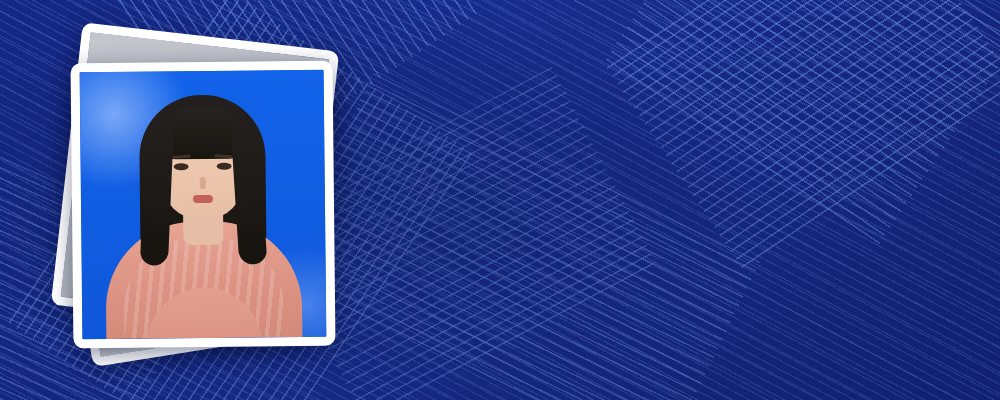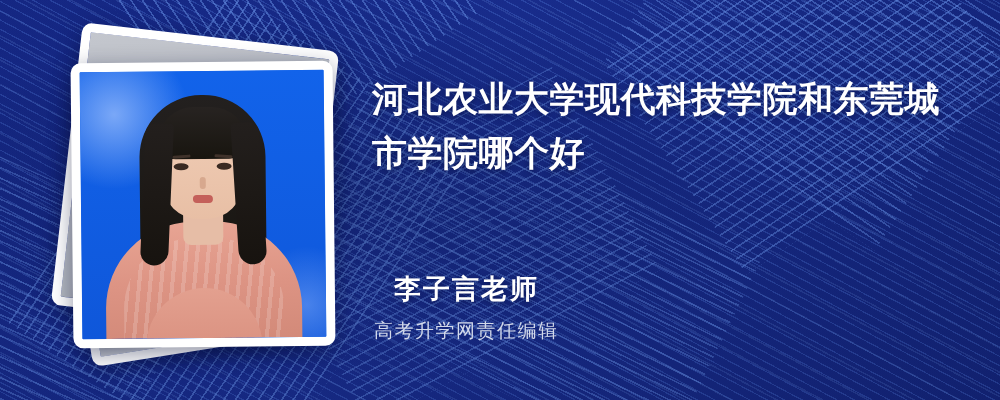--- a/index.html
+++ b/index.html
@@ -325,21 +325,16 @@
         <div class="p-eye l"></div>
         <div class="p-eye r"></div>
         <div class="p-nose"></div>
         <div class="p-mouth"></div>
       </div>
     </div>
   </div>
 
   <div class="content">
 
-    <div class="title">河北农业大学现代科技学院和东莞城市学院哪个好</div>
-
-    <div class="byline">
-      <div class="author">李子言老师</div>
-      <div class="role">高考升学网责任编辑</div>
-    </div>
+
 
   </div>
 </div>
 
 </body></html>

